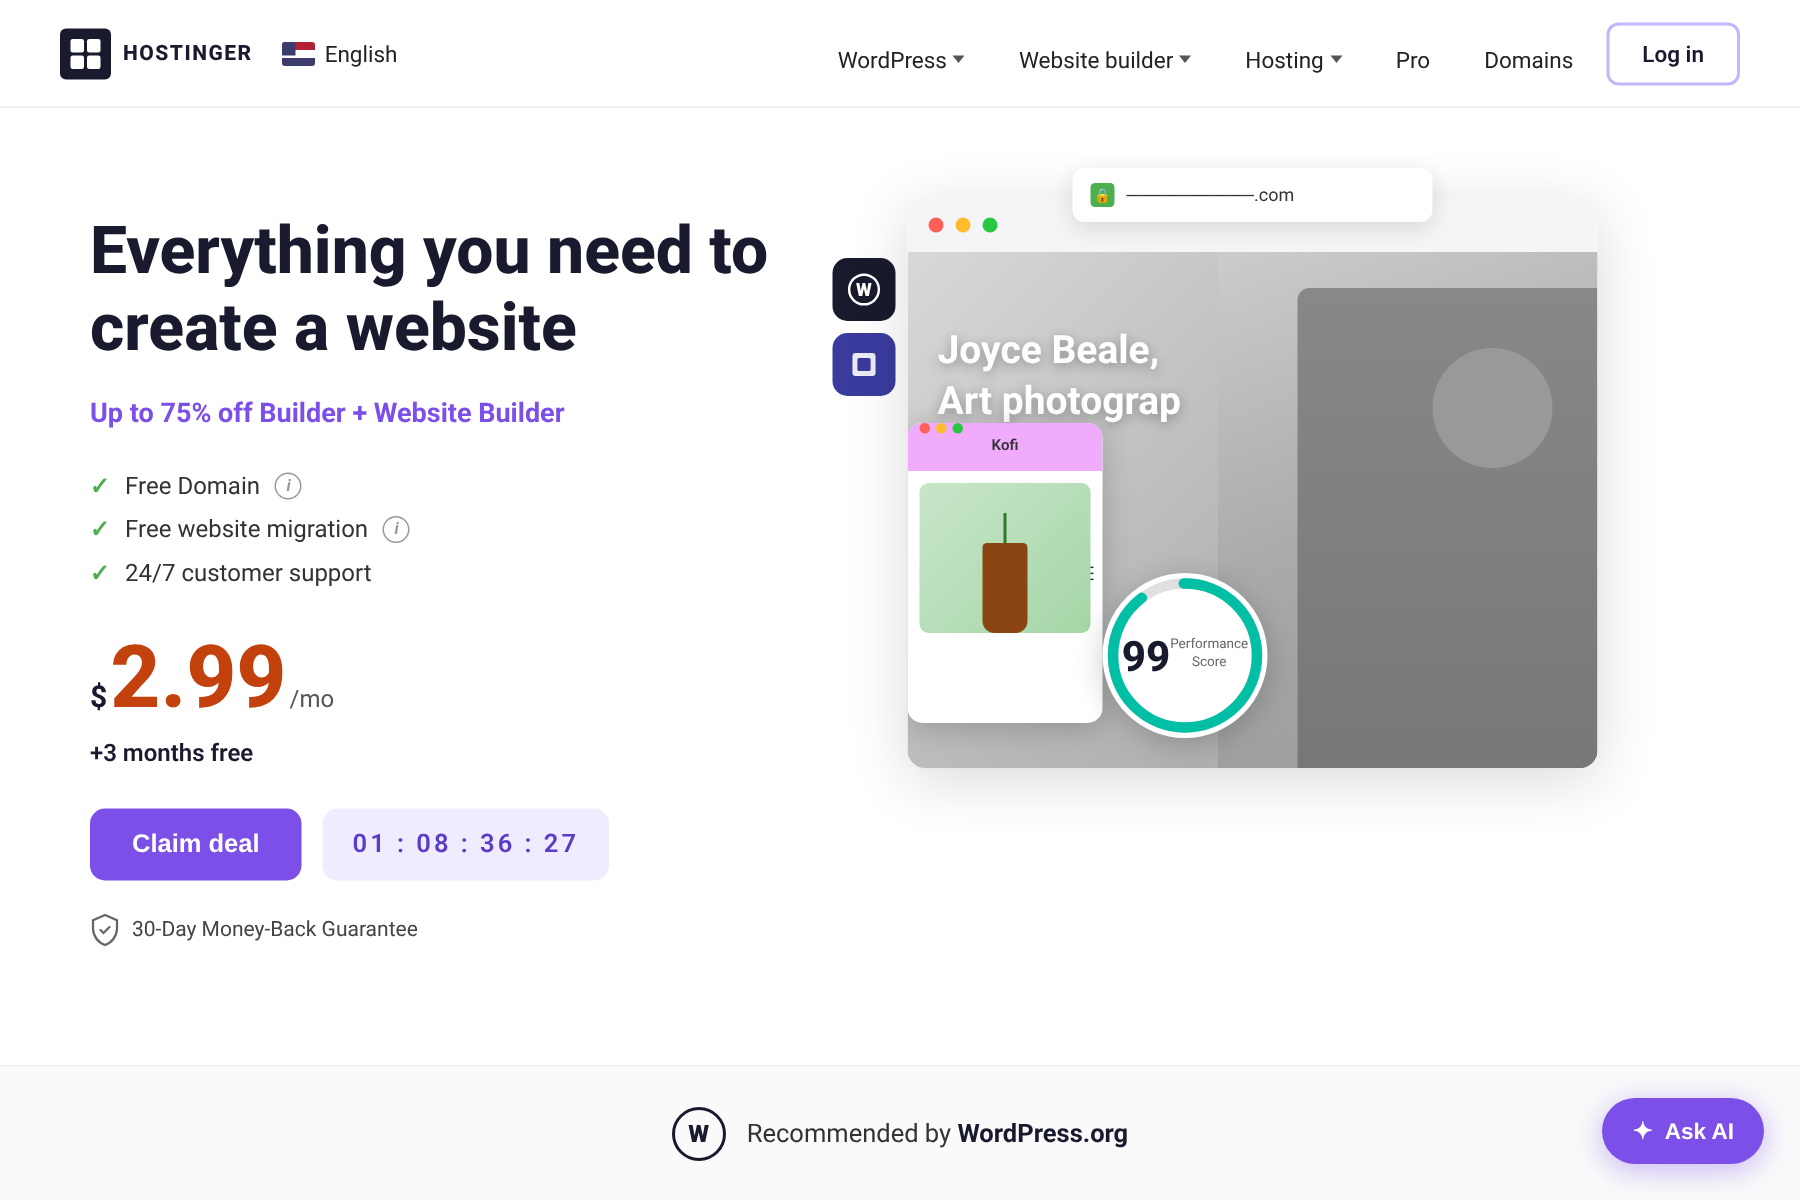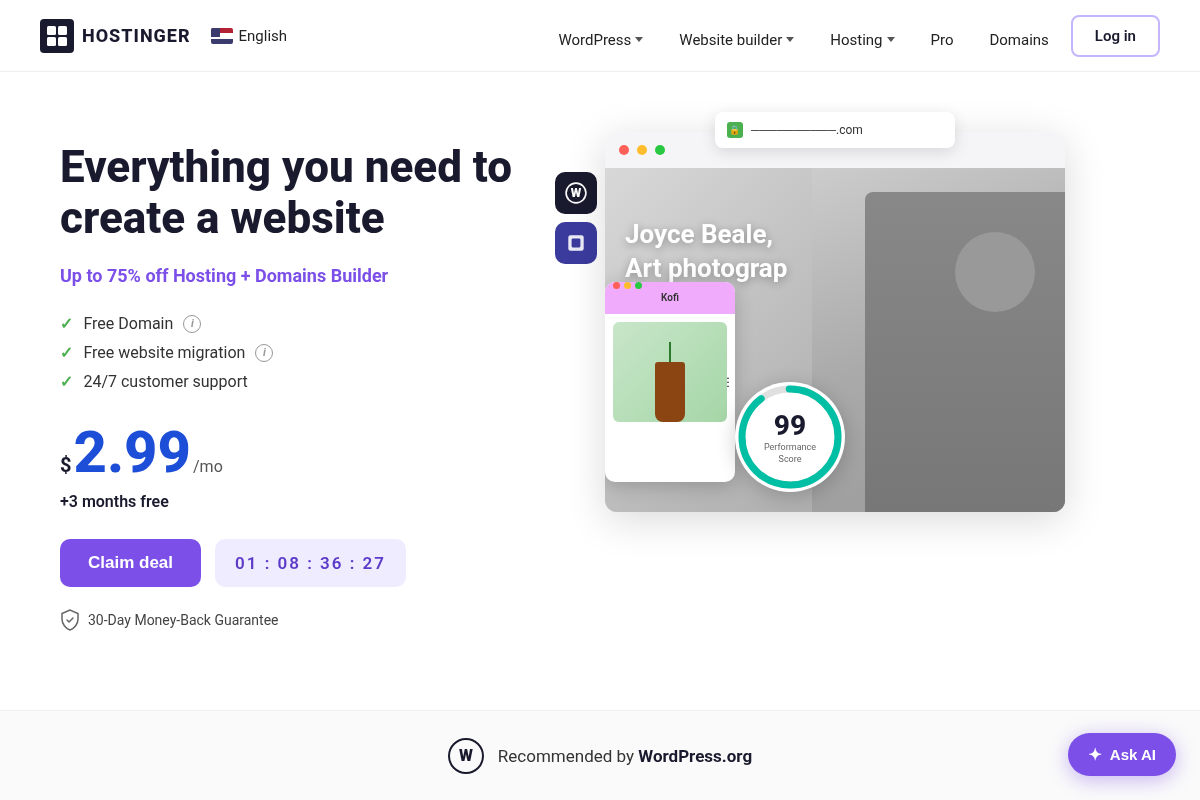--- a/index.html
+++ b/index.html
@@ -17,21 +17,21 @@
     .header-left {
       display: flex;
       align-items: center;
       gap: 20px;
     }
     .logo {
       display: flex;
       align-items: center;
       gap: 8px;
       font-weight: 800;
-      font-size: 18px;
+      font-size: 14px;
       color: #1a1a2e;
       letter-spacing: 1px;
       text-decoration: none;
     }
     .logo-icon {
       width: 34px;
       height: 34px;
       background: #1a1a2e;
       color: white;
       display: flex;
@@ -167,21 +167,21 @@
       gap: 2px;
     }
     .price-dollar {
       font-size: 20px;
       font-weight: 700;
       color: #1a1a2e;
     }
     .price-num {
       font-size: 58px;
       font-weight: 800;
-      color: #1d4ed8;
+      color: #c2410c;
       line-height: 1;
     }
     .price-mo {
       font-size: 16px;
       color: #555;
       font-weight: 400;
     }
     .price-free {
       font-size: 16px;
       color: #1a1a2e;
@@ -332,21 +332,21 @@
     .score-circle {
       position: absolute;
       bottom: 20px;
       left: 130px;
       width: 110px;
       height: 110px;
       background: #fff;
       border-radius: 50%;
       box-shadow: 0 4px 20px rgba(0,0,0,0.2);
       display: flex;
-      flex-direction: column;
+      flex-direction: row;
       align-items: center;
       justify-content: center;
     }
     .score-num {
       font-size: 28px;
       font-weight: 800;
       color: #1a1a2e;
     }
     .score-label {
       font-size: 9px;
@@ -518,21 +518,21 @@
     </a>
   </nav>
 </header>
 
 <div class="hero">
   <div class="hero-left">
     <h1 class="hero-title">Everything you need to create a website</h1>
     <p class="hero-subtitle">
       <span>Up to</span>
       <span style="color:#7b4fe8;font-weight:700;">75%</span>
-      <span>off Hosting + Domains Builder</span>
+      <span>off Builder + Website Builder</span>
     </p>
     <ul class="features">
       <li>
         <span class="check">✓</span>
         <span>Free Domain</span>
         <span class="info-icon">i</span>
       </li>
       <li>
         <span class="check">✓</span>
         <span>Free website migration</span>

